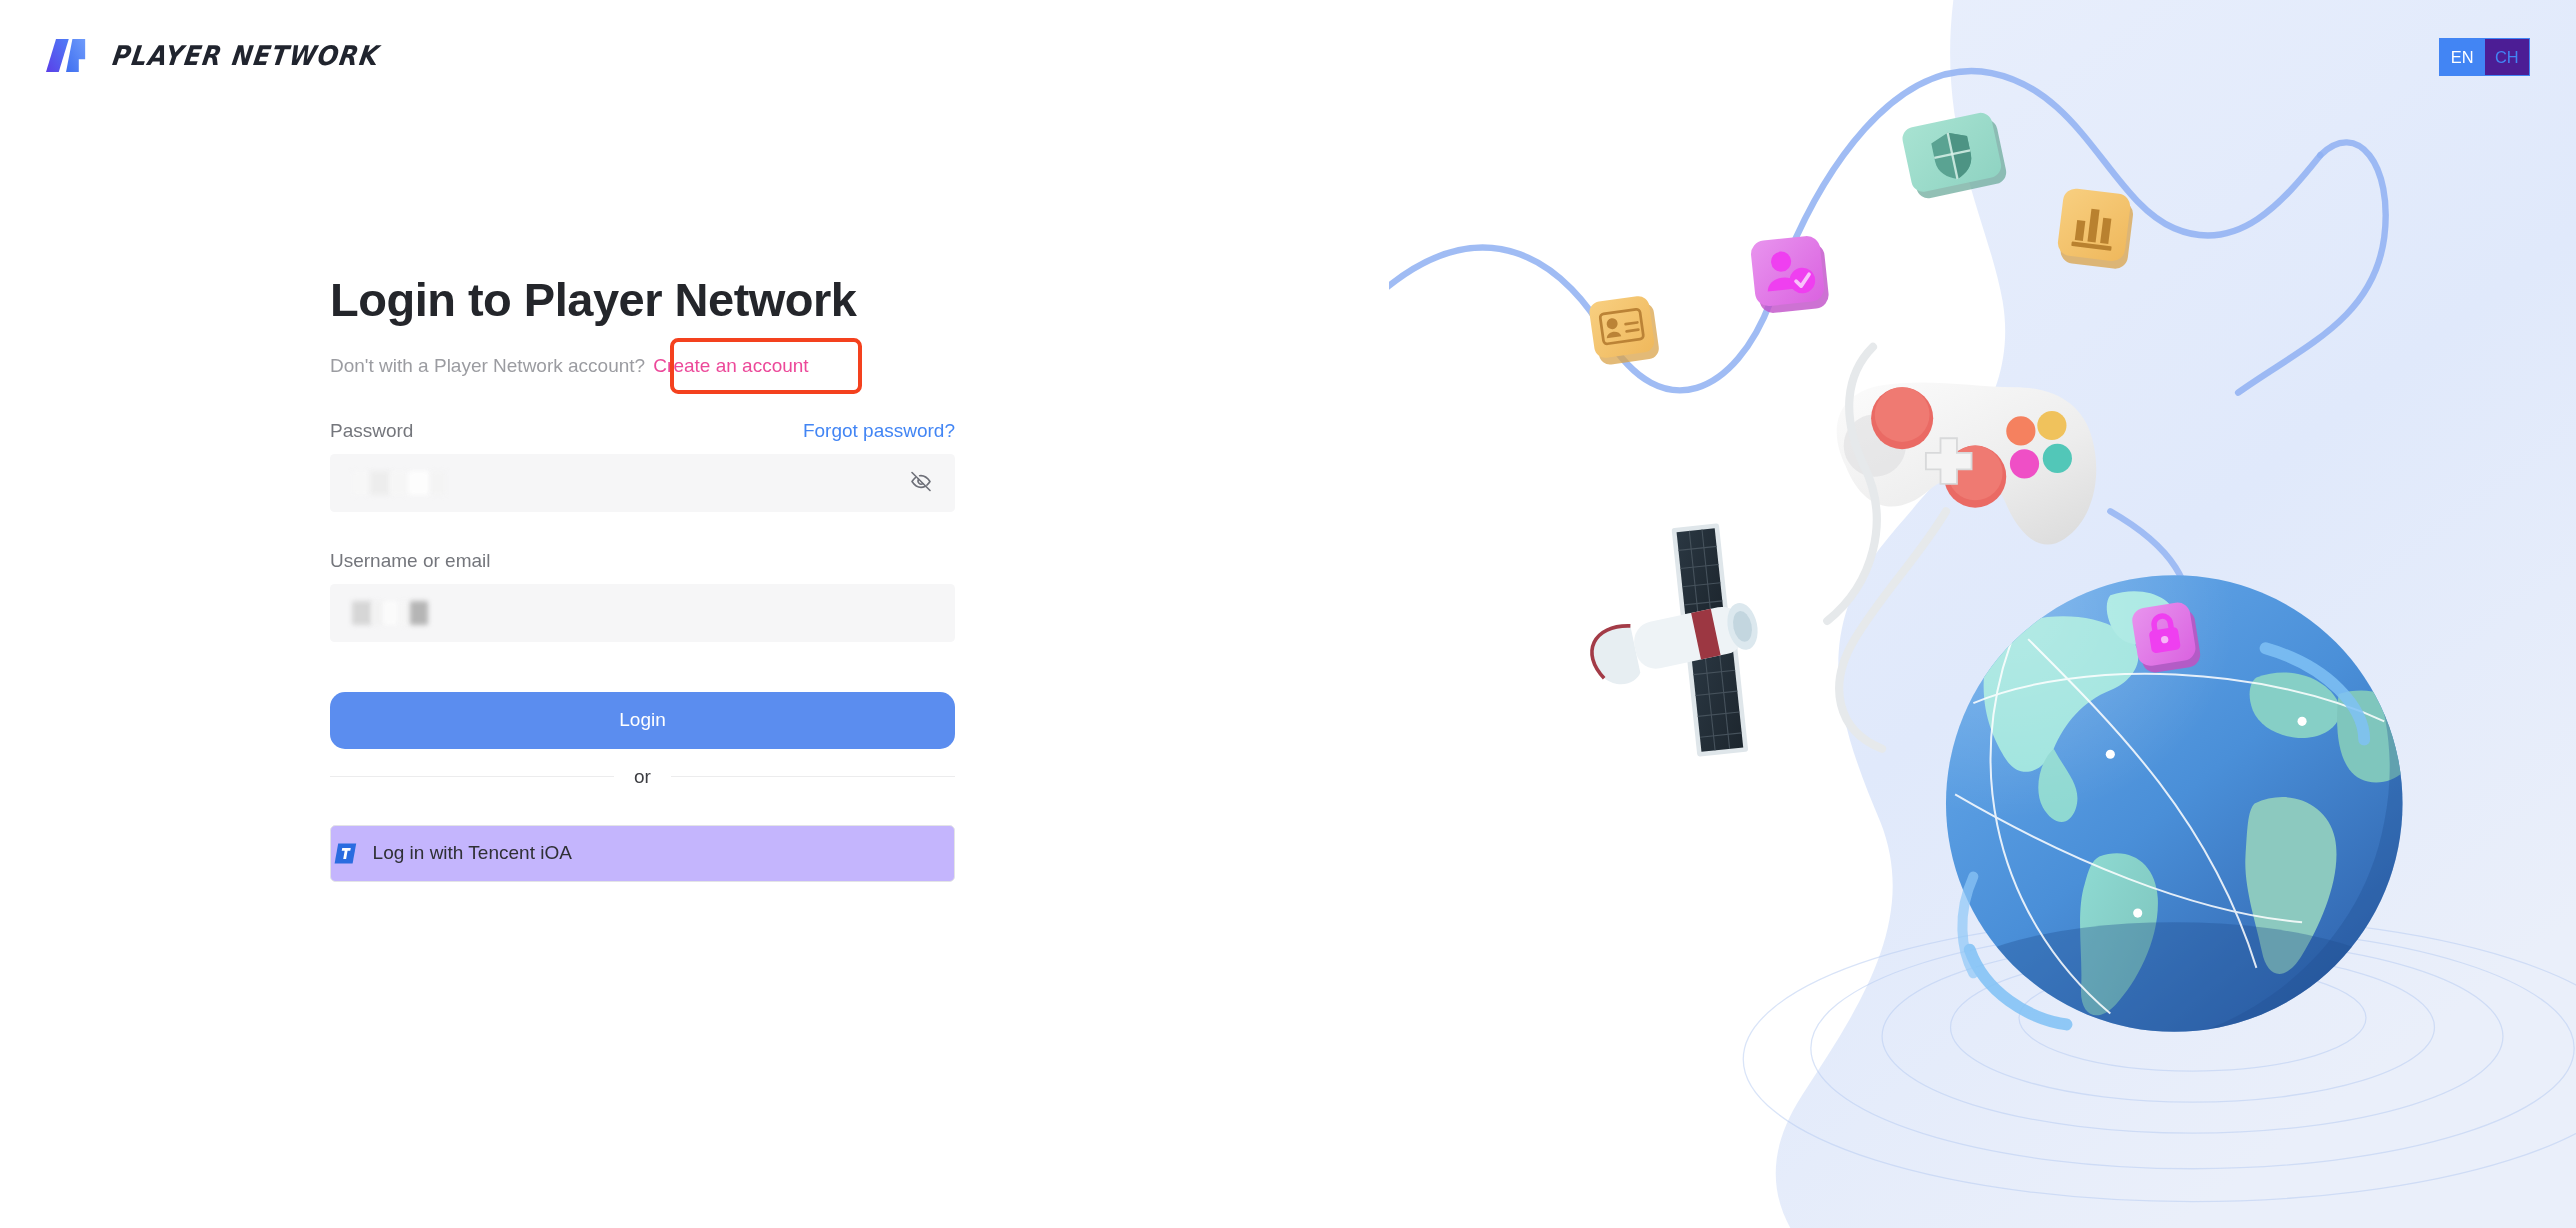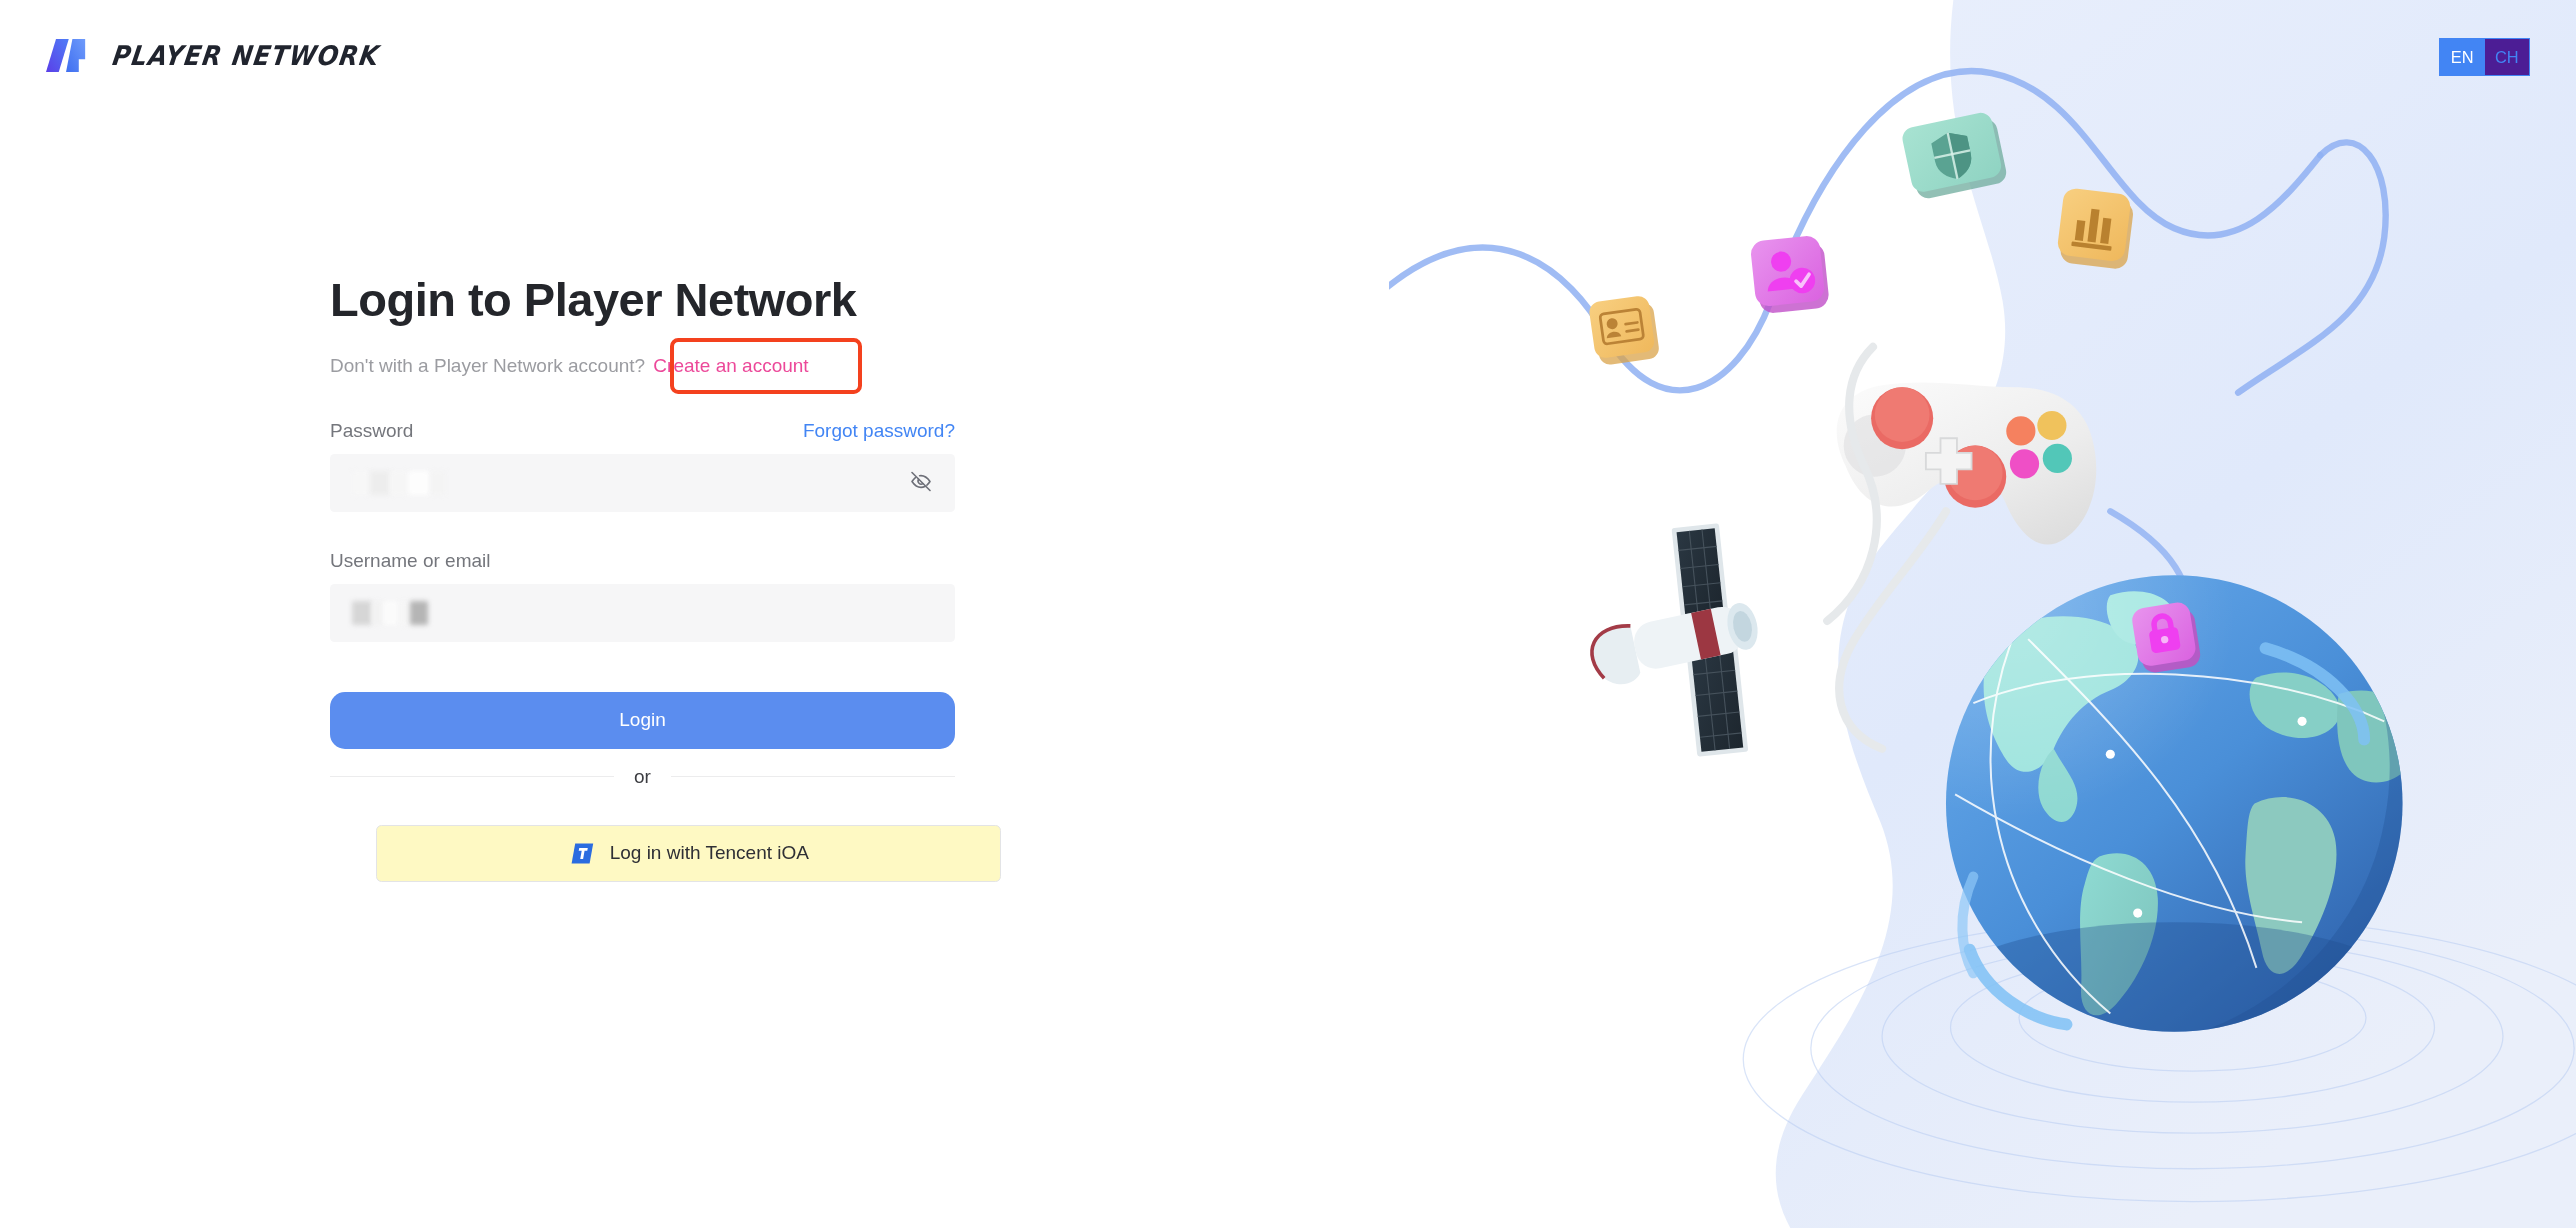--- a/index.html
+++ b/index.html
@@ -80,23 +80,23 @@
     display:flex; align-items:center; justify-content:center;
     font-family:"Liberation Sans", sans-serif;
   }
 
   .divider { margin-top:17px; display:flex; align-items:center; gap:20px; }
   .divider-line { flex:1; height:0.9px; background:#ececed; }
   .divider-text { font-size:19px; color:#3c3d42; }
 
   .sso-button {
     margin-top:37px; width:100%; height:57px;
-    background:#fef9c3; border:0.9px solid #e3e4e6; border-radius:5.5px;
-    display:flex; align-items:center; justify-content:center; gap:14.6px;
-    font-size:19px; color:#2f3035; cursor:pointer;margin-left:46px;
+    background:#c4b5fd; border:0.9px solid #e3e4e6; border-radius:5.5px;
+    display:flex; align-items:center; gap:14.6px;
+    font-size:19px; color:#2f3035; cursor:pointer;
   }
   .ioa-mark { width:27px; height:27px; position:relative; flex:0 0 auto; }
 </style>
 </head>
 <body>
 
 <div class="page">
 
   <svg class="bg-wave" viewBox="0 0 1000 1346" preserveAspectRatio="none">
     <defs>

